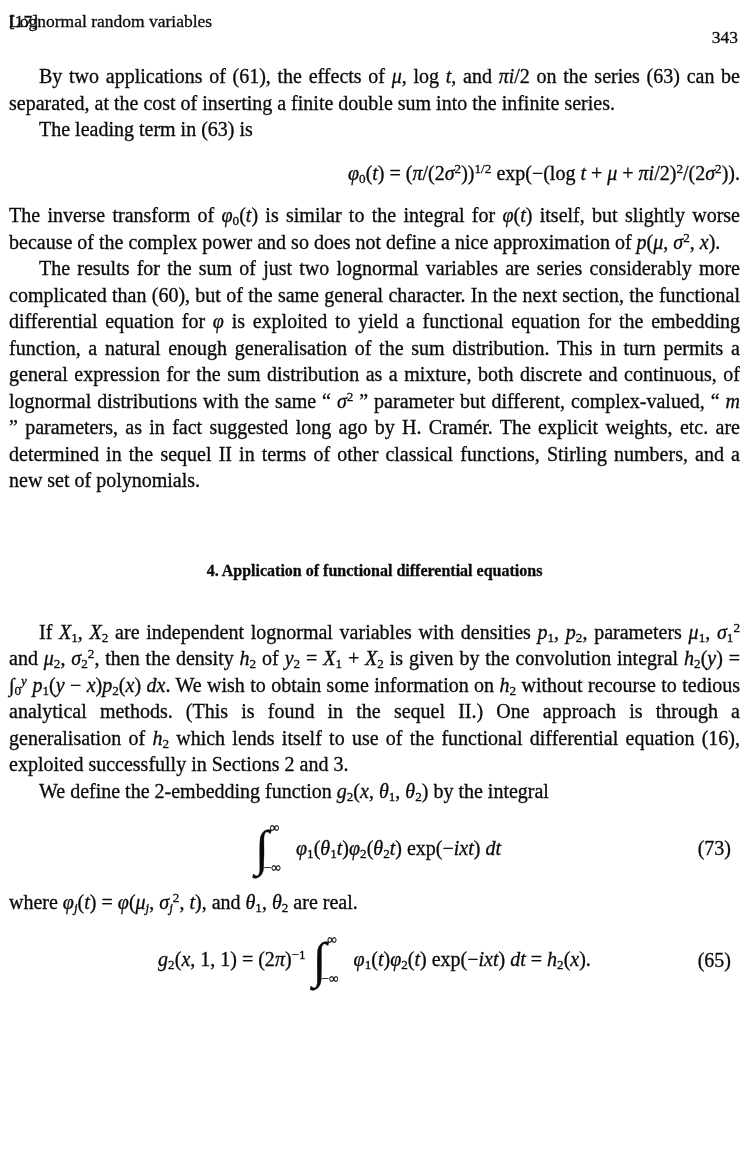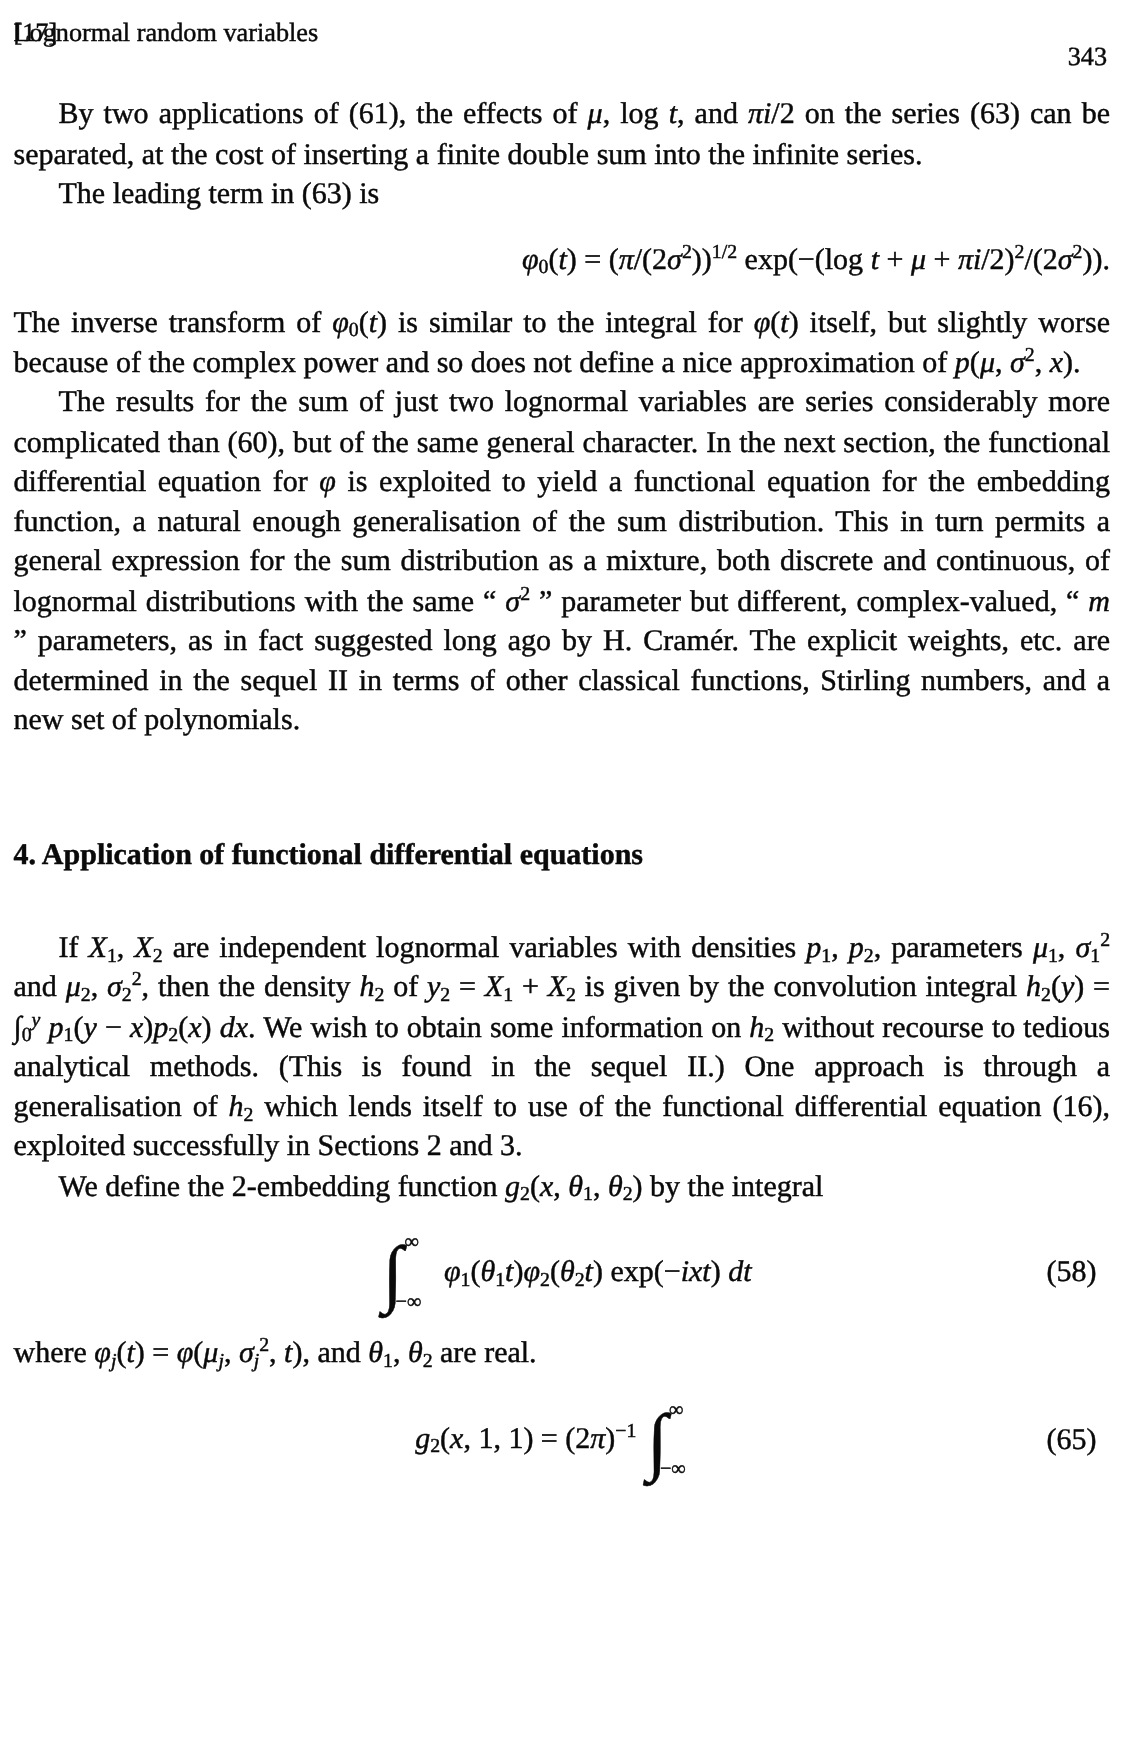--- a/index.html
+++ b/index.html
@@ -84,21 +84,22 @@
   .lim-dn { align-self: flex-start; transform: translateX(-6px); }
   .eq-no {
     position: absolute;
     right: 9px;
     top: 50%;
     transform: translateY(-50%);
   }
 
   .sec {
     margin: 63px 0 35px 0;
-    font-size: 20px;
+    text-align: center;
+    font-size: 16px;
     font-weight: bold;
     line-height: 27px;
   }
   .sec-line { display: block; }
 </style>
 </head>
 <body>
 
 <div class="page">
 
@@ -128,31 +129,32 @@
 
   <div class="deq">
     <span class="eq-body">
       <span class="big-int">∫</span>
       <span class="int-lims">
         <span class="lim-up">∞</span>
         <span class="lim-dn">−∞</span>
       </span>
       <span><i>φ</i><sub>1</sub>(<i>θ</i><sub>1</sub><i>t</i>)<i>φ</i><sub>2</sub>(<i>θ</i><sub>2</sub><i>t</i>) exp(−<i>ixt</i>) <i>dt</i></span>
     </span>
-    <span class="eq-no">(58)</span>
+    <span class="eq-no">(73)</span>
   </div>
 
   <p>where <i>φ</i><sub><i>j</i></sub>(<i>t</i>) = <i>φ</i>(<i>μ</i><sub><i>j</i></sub>, <i>σ</i><sub><i>j</i></sub><sup>2</sup>, <i>t</i>), and <i>θ</i><sub>1</sub>, <i>θ</i><sub>2</sub> are real.</p>
 
 
   <div class="deq">
     <span class="eq-body">
       <span><i>g</i><sub>2</sub>(<i>x</i>, 1, 1) = (2<i>π</i>)<sup>−1</sup></span>
       <span class="big-int">∫</span>
       <span class="int-lims">
         <span class="lim-up">∞</span>
         <span class="lim-dn">−∞</span>
       </span>
+      <span><i>φ</i><sub>1</sub>(<i>t</i>)<i>φ</i><sub>2</sub>(<i>t</i>) exp(−<i>ixt</i>) <i>dt</i> = <i>h</i><sub>2</sub>(<i>x</i>).</span>
     </span>
     <span class="eq-no">(65)</span>
   </div>
 
 </div>
 
 </body></html>

